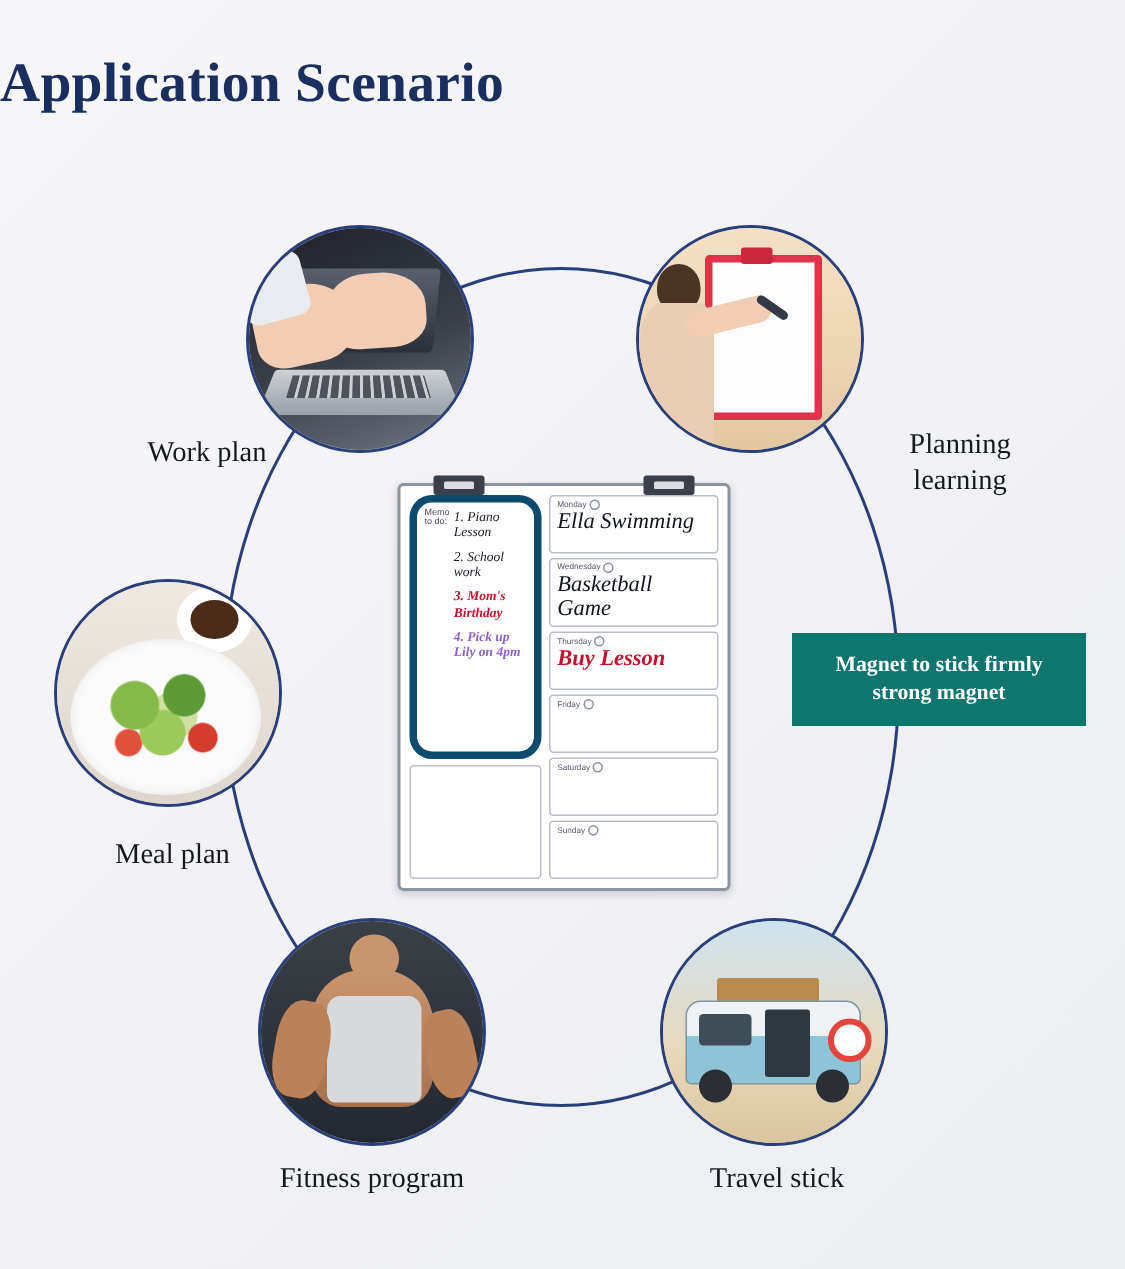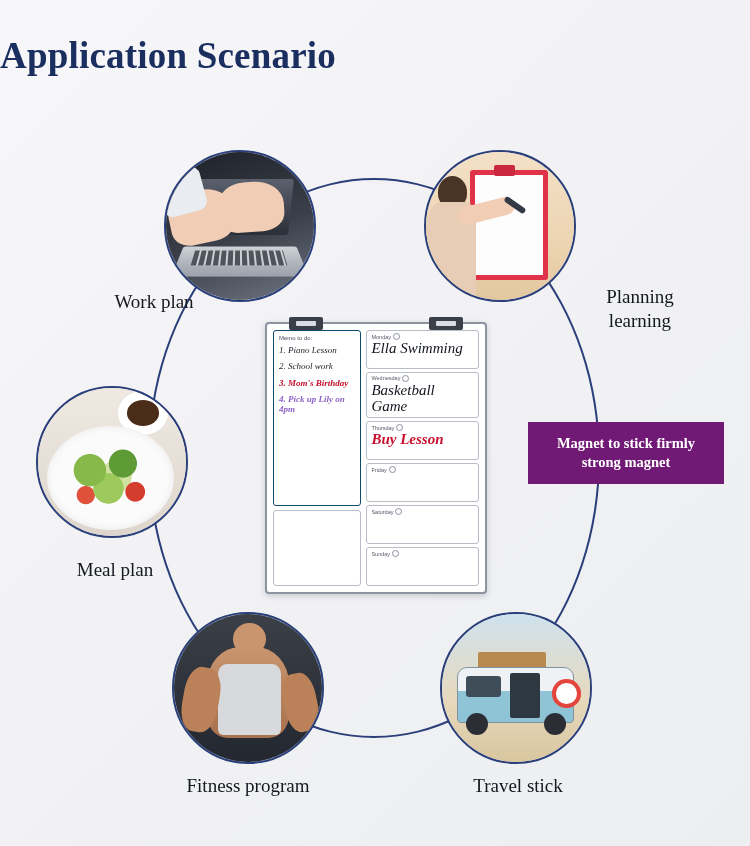--- a/index.html
+++ b/index.html
@@ -51,21 +51,21 @@
   
   .lbl{
     position:absolute;
     color:#14181f;
     font-family:"Liberation Serif", serif;
     font-size:19px;
     text-align:center;
     line-height:1.25;
     white-space:pre-line;
   }
-  .lbl-work   {left:64px; top:290px;width:180px;text-align:center;}
+  .lbl-work   {left:48px; top:290px;width:180px;text-align:center;}
   .lbl-plan   {left:560px;top:285px;width:160px;}
   .lbl-meal   {left:20px; top:558px;width:190px;}
   .lbl-fit    {left:158px;top:774px;width:180px;}
   .lbl-travel {left:428px;top:774px;width:180px;}
 
   
   .planner{
     position:absolute;
     left:265px;top:322px;
     width:222px;height:272px;
@@ -88,23 +88,23 @@
   .clip:after{
     content:"";position:absolute;left:7px;top:4px;
     width:20px;height:5px;background:#d9dce2;border-radius:1px;
   }
 
   .p-cols{display:flex;gap:5px;height:100%;}
   .p-left{width:44%;display:flex;flex-direction:column;gap:4px;}
   .p-right{width:56%;display:flex;flex-direction:column;gap:3px;}
 
   .memo-box{
-    border:1px solid #0c4a6e;border-radius:3px;
+    border:5px solid #0c4a6e;border-radius:15px;
     padding:4px 5px;flex:1 1 auto;
-    display:flex;flex-direction:column;
+    display:flex;flex-direction:row;
   }
   .memo-title{
     font-family:"Liberation Sans", sans-serif;
     font-size:6px;color:#4a4f5c;margin-bottom:4px;
   }
   .memo-list{display:flex;flex-direction:column;gap:6px;}
   .memo-item{
     font-family:"Liberation Serif", serif;
     font-size:9px;color:#1a1d26;font-style:italic;
     line-height:1.15;
@@ -133,21 +133,21 @@
     font-size:15px;color:#11151d;font-style:italic;margin-top:1px;
     line-height:1.05;
   }
   .day-note.red{color:#c8102e;font-weight:bold;}
 
   
   .callout{
     position:absolute;
     left:528px;top:422px;
     width:196px;height:62px;
-    background:#701a75;
+    background:#0f766e;
     color:#ffffff;
     display:flex;align-items:center;justify-content:center;
     text-align:center;
     font-family:"Liberation Serif", serif;
     font-weight:bold;
     font-size:14.5px;
     line-height:1.3;
     padding:0 8px;
     box-sizing:border-box;
   }

